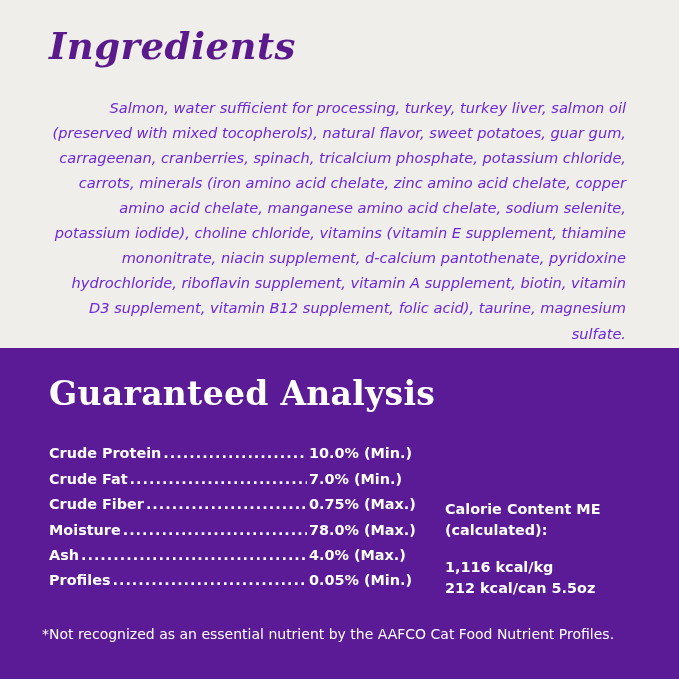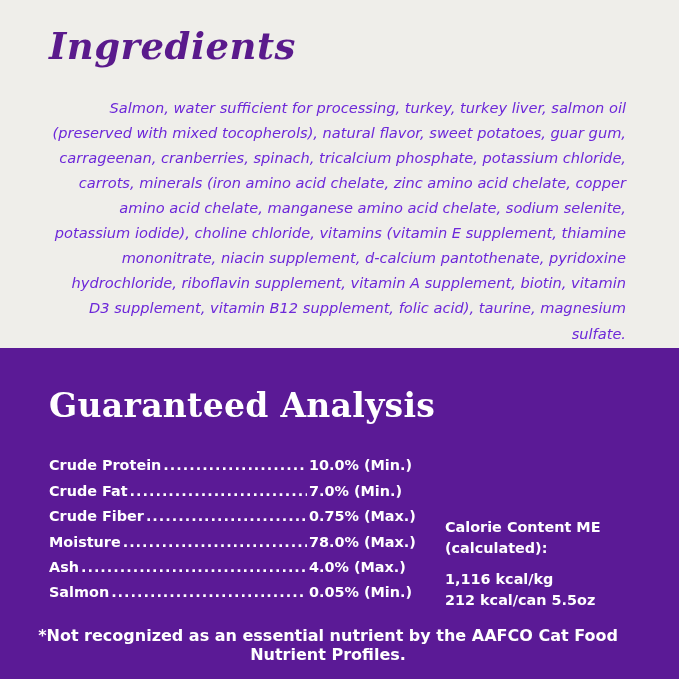--- a/index.html
+++ b/index.html
@@ -52,21 +52,21 @@
 
   
   .analysis-panel {
     position: absolute;
     left: 0;
     top: 348px;
     width: 679px;
     height: 331px;
     background: #5b1a96;
     box-sizing: border-box;
-    padding: 40px 45px 0 45px;
+    padding: 28px 45px 0 45px;
     color: #ffffff;
   }
   .analysis-title {
     font-family: "DejaVu Serif", serif;
     font-weight: bold;
     font-size: 33px;
     color: #ffffff;
     letter-spacing: 0.3px;
     margin: 0 0 34px 4px;
     line-height: 1.1;
@@ -107,34 +107,34 @@
     text-align: left;
   }
   .analysis-right {
     margin-left: 16px;
     font-size: 14.4px;
     font-weight: bold;
     line-height: 1.45;
     padding-top: 1px;
   }
   .calorie-block {
-    margin-bottom: 10px;
+    margin-bottom: 16px;
   }
   .calorie-line {
     white-space: nowrap;
   }
   .footnote {
     position: absolute;
     left: 0;
     top: 278px;
     width: 656px;
     text-align: center;
-    font-size: 16px;
-    color: #ffffff;
-    font-weight: bold;
+    font-size: 14px;
+    color: #ffffff;
+    font-weight: normal;
   }
 </style>
 </head>
 <body>
 
 <div class="page">
 
   <section class="ingredients-panel">
     <h1 class="ingredients-title">Ingredients</h1>
     <p class="ingredients-body">Salmon, water sufficient for processing, turkey, turkey liver, salmon oil (preserved with mixed tocopherols), natural flavor, sweet potatoes, guar gum, carrageenan, cranberries, spinach, tricalcium phosphate, potassium chloride, carrots, minerals (iron amino acid chelate, zinc amino acid chelate, copper amino acid chelate, manganese amino acid chelate, sodium selenite, potassium iodide), choline chloride, vitamins (vitamin E supplement, thiamine mononitrate, niacin supplement, d-calcium pantothenate, pyridoxine hydrochloride, riboflavin supplement, vitamin A supplement, biotin, vitamin D3 supplement, vitamin B12 supplement, folic acid),  taurine, magnesium sulfate.</p>
@@ -171,21 +171,21 @@
           <span class="nutrient-value">78.0% (Max.)</span>
         </div>
 
         <div class="analysis-row">
           <span class="nutrient-name">Ash</span>
           <span class="dots">......................................</span>
           <span class="nutrient-value">4.0% (Max.)</span>
         </div>
 
         <div class="analysis-row">
-          <span class="nutrient-name">Salmon</span>
+          <span class="nutrient-name">Profiles</span>
           <span class="dots">..............................</span>
           <span class="nutrient-value">0.05% (Min.)</span>
         </div>
 
       </div>
 
       <div class="analysis-right">
         <div class="calorie-block">
           <div class="calorie-line">Calorie Content ME</div>
           <div class="calorie-line">(calculated):</div>

